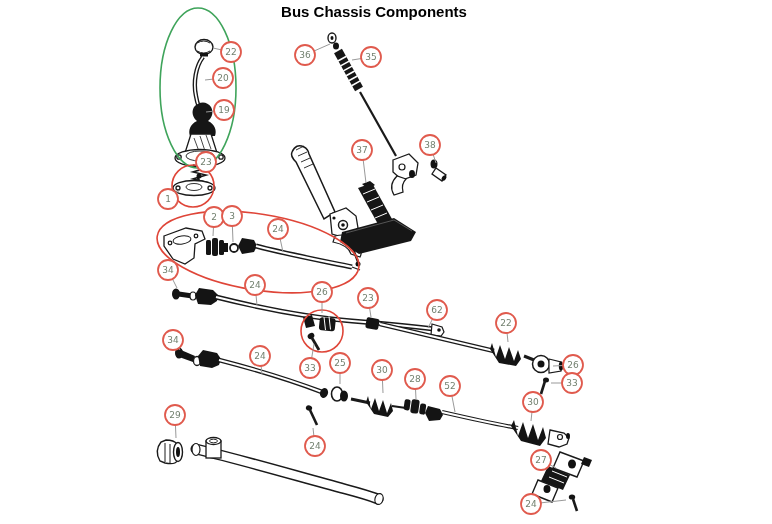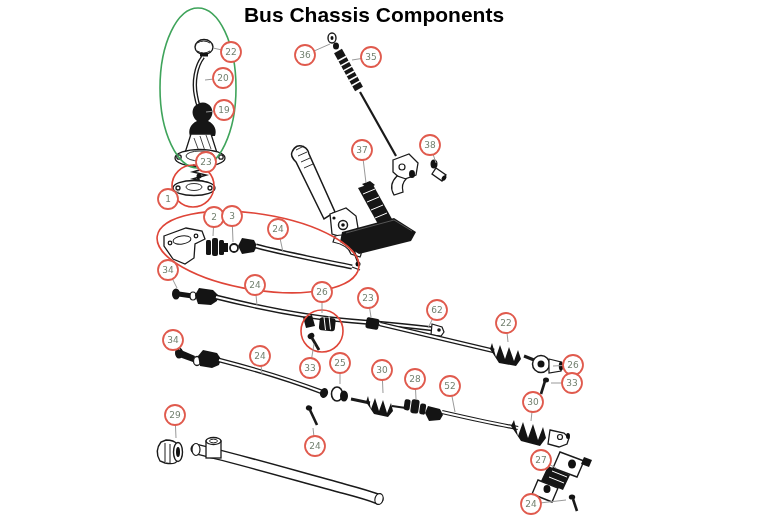--- a/index.html
+++ b/index.html
@@ -1,19 +1,19 @@
 <!DOCTYPE html>
 <html><head>
 <meta charset="utf-8">
 <style>
   html,body{margin:0;padding:0;background:#fff;}
   .stage{position:relative;width:772px;height:524px;background:#ffffff;overflow:hidden;
          font-family:"Liberation Sans",sans-serif;}
   .title{position:absolute;top:3px;left:0;width:748px;text-align:center;
-         font-size:21px;font-weight:bold;color:#000;}
+         font-size:15px;font-weight:bold;color:#000;}
   svg{position:absolute;top:0;left:0;}
   svg text{font-family:"DejaVu Sans",sans-serif;}
 </style>
 </head>
 <body>
 
 <div class="stage">
   <div class="title">Bus Chassis Components</div>
 
   <svg id="diagram-svg" width="772" height="524" viewBox="0 0 772 524">

